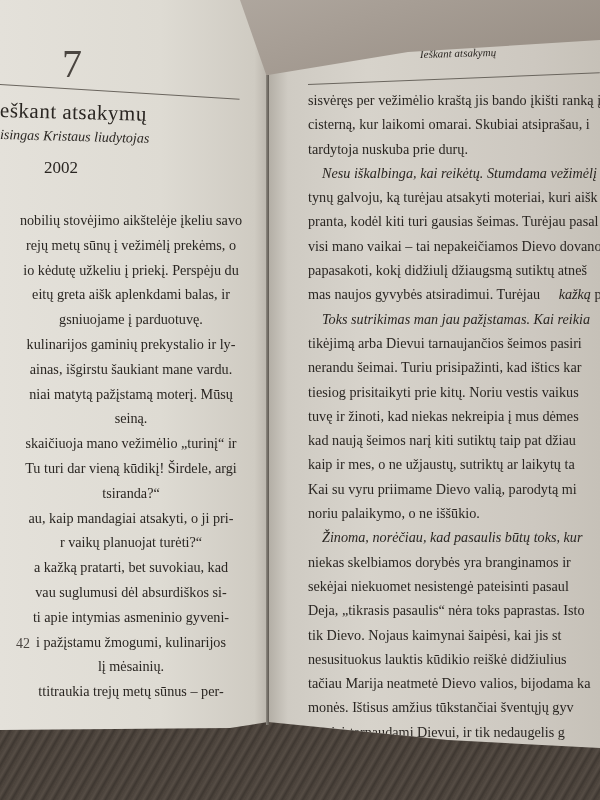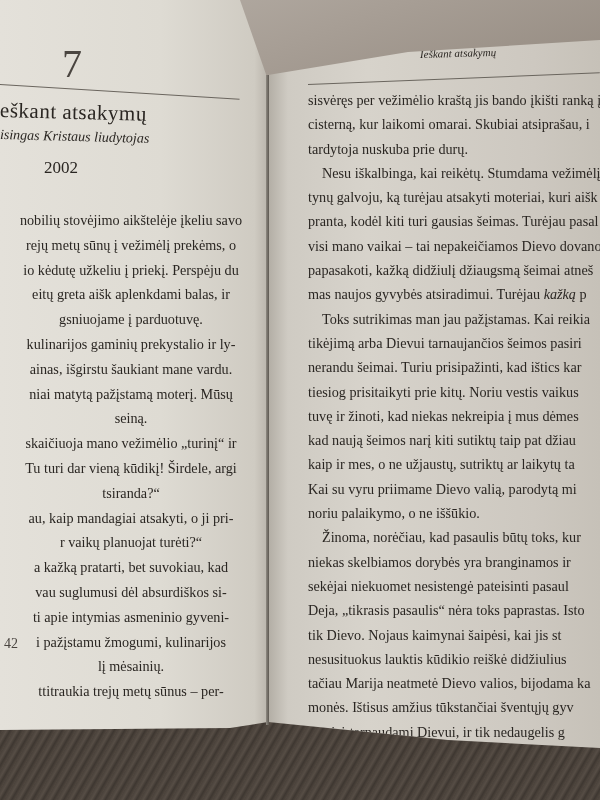--- a/index.html
+++ b/index.html
@@ -50,37 +50,37 @@
   }
   .chapter-year {
     position:absolute; left:44px; top:158px; font-size:17px;
   }
   .left-lines {
     position:absolute; left:0; top:208px; width:262px;
     font-size:14.2px; line-height:24.8px; white-space:nowrap;
   }
   .left-lines div { overflow:hidden;text-align:center; }
   .page-num-left {
-    position:absolute; left:4px; top:636px; font-size:14px; color:#4a4540;
+    position:absolute; left:16px; top:636px; font-size:14px; color:#4a4540;
   }
   .running-head {
     position:absolute; left:152px; top:47px; font-size:11px; font-style:italic;
     transform: rotate(-1.5deg);
   }
   .right-rule {
     position:absolute; left:40px; top:84px; width:292px; height:1px; background:#6a655e;
     transform: rotate(-2.3deg); transform-origin:left;
   }
   .right-lines {
     position:absolute; left:40px; top:88px; width:292px;
     font-size:14.2px; line-height:24.3px; white-space:nowrap;
   }
   .right-lines div { overflow:hidden; }
-  .indent { padding-left:14px; }
-  em { font-style: italic; }
+  .indent { padding-left:14px;font-style:italic; }
+  em { font-style: italic; margin-left: 15px; }
 </style>
 </head>
 <body>
 
 <div class="wood-top"></div>
 <div class="wood-bottom"></div>
 
 <div class="page page-left">
   <div class="chapter-num">7</div>
   <div class="chapter-rule"></div>
@@ -116,21 +116,21 @@
   <div class="running-head">Ieškant atsakymų</div>
   <div class="right-rule"></div>
   <div class="right-lines" id="right-lines">
       <div>sisvėręs per vežimėlio kraštą jis bando įkišti ranką į v</div>
       <div>cisterną, kur laikomi omarai. Skubiai atsiprašau, i</div>
       <div>tardytoja nuskuba prie durų.</div>
       <div class="indent">Nesu iškalbinga, kai reikėtų. Stumdama vežimėlį</div>
       <div>tynų galvoju, ką turėjau atsakyti moteriai, kuri aišk</div>
       <div>pranta, kodėl kiti turi gausias šeimas. Turėjau pasal</div>
       <div>visi mano vaikai – tai nepakeičiamos Dievo dovanos.</div>
-      <div>papasakoti, kažką didžiulį džiaugsmą šeimai atneš</div>
+      <div>papasakoti, kokį didžiulį džiaugsmą sutiktų atneš</div>
       <div>mas naujos gyvybės atsiradimui. Turėjau <em>kažką</em> p</div>
       <div class="indent">Toks sutrikimas man jau pažįstamas. Kai reikia</div>
       <div>tikėjimą arba Dievui tarnaujančios šeimos pasiri</div>
       <div>nerandu šeimai. Turiu prisipažinti, kad ištics kar</div>
       <div>tiesiog prisitaikyti prie kitų. Noriu vestis vaikus</div>
       <div>tuvę ir žinoti, kad niekas nekreipia į mus dėmes</div>
       <div>kad naują šeimos narį kiti sutiktų taip pat džiau</div>
       <div>kaip ir mes, o ne užjaustų, sutriktų ar laikytų ta</div>
       <div>Kai su vyru priimame Dievo valią, parodytą mi</div>
       <div>noriu palaikymo, o ne iššūkio.</div>

